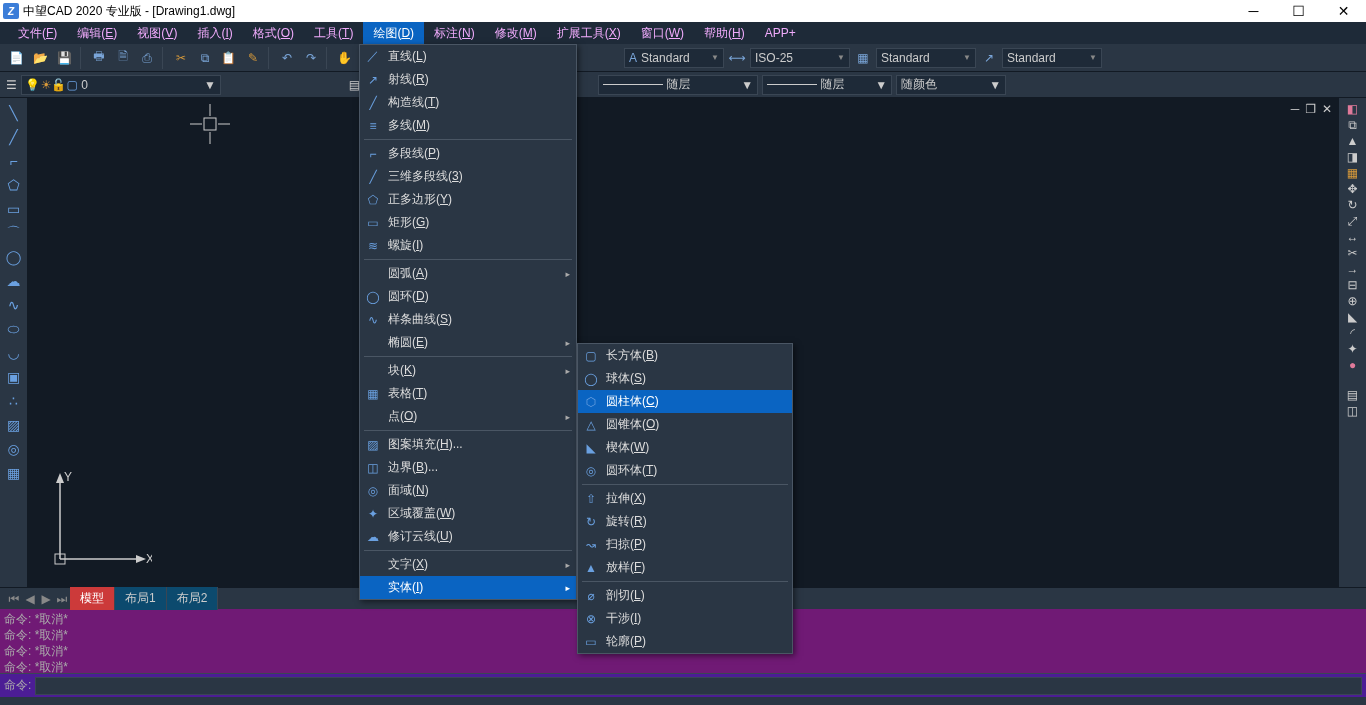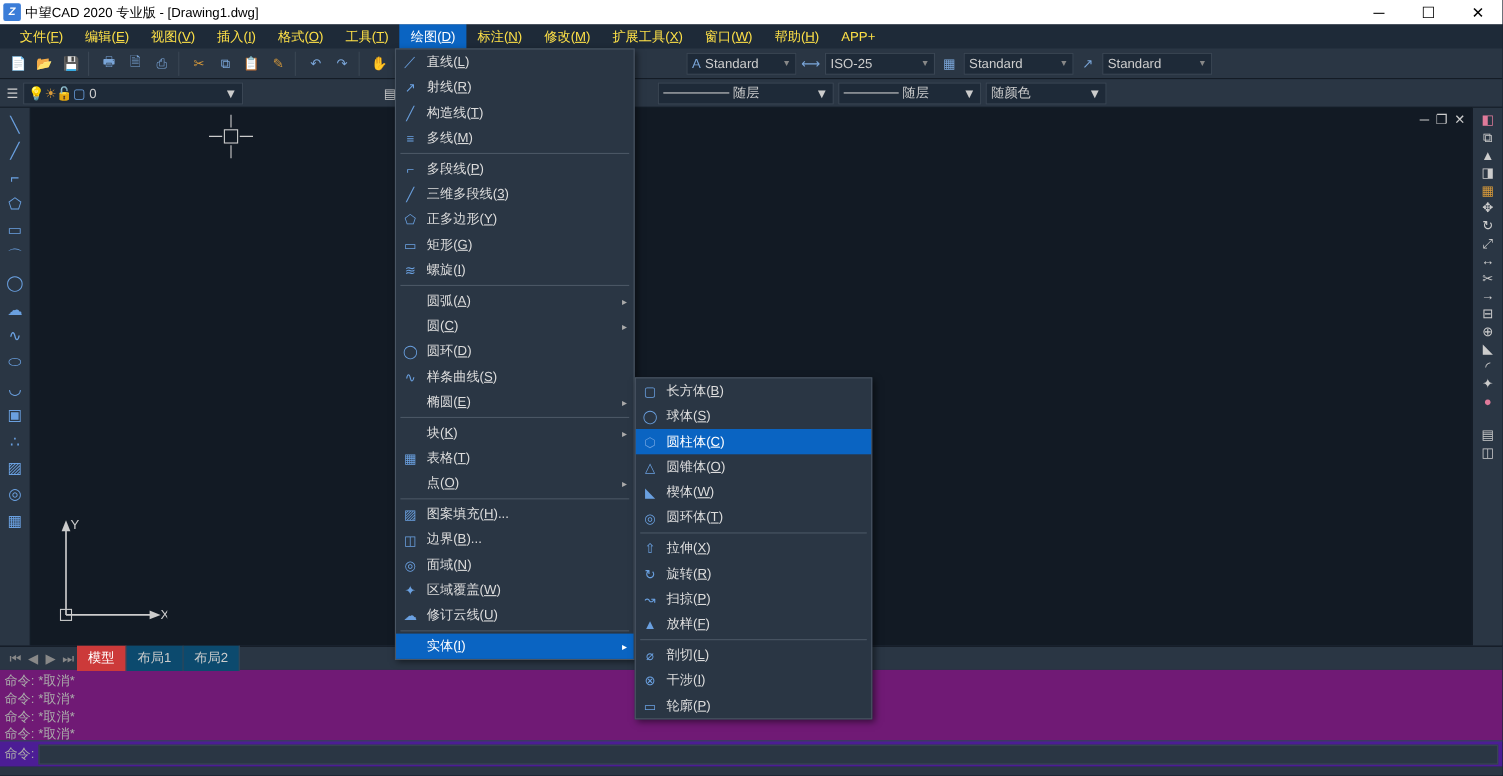--- a/index.html
+++ b/index.html
@@ -4,21 +4,21 @@
 <style>
 * { margin: 0; padding: 0; box-sizing: border-box; font-family: "Microsoft YaHei", sans-serif; font-size: 12px; user-select: none; }
 body { background: #1e2a38; color: #ccc; width: 1366px; height: 705px; overflow: hidden; position: relative; }
 
 .titlebar { height: 22px; background: #fff; display: flex; align-items: center; padding-left: 3px; position: relative; color: #000; }
 .titlebar .app-icon { width: 16px; height: 16px; background: #3b7dd8; color: #fff; display: flex; align-items: center; justify-content: center; font-size: 10px; font-style: italic; font-weight: bold; border-radius: 2px; margin-right: 4px; }
 .titlebar .win-controls { position: absolute; right: 0; top: 0; display: flex; }
 .titlebar .win-controls div { width: 45px; height: 22px; display: flex; align-items: center; justify-content: center; font-size: 14px; }
 
 .menubar { height: 22px; background: #1e2a38; display: flex; align-items: center; padding-left: 8px; }
-.menubar .menu-item { padding: 3px 10px; color: #fde047; cursor: pointer; }
+.menubar .menu-item { padding: 3px 10px; color: #f0abfc; cursor: pointer; }
 .menubar .menu-item.active { background: #0a64c2; color: #fff; }
 
 .toolbar-row { height: 28px; background: #2a3644; display: flex; align-items: center; border-bottom: 1px solid #121a24; padding-left: 6px; gap: 2px; }
 .toolbar-row .tb-btn { width: 22px; height: 22px; display: flex; align-items: center; justify-content: center; color: #7aa5d8; cursor: pointer; }
 .toolbar-row .tb-sep { width: 4px; height: 22px; border-left: 1px solid #3a4654; margin: 0 2px; }
 .toolbar-row .tb-combo { height: 20px; background: #1e2a38; border: 1px solid #3a4654; display: flex; align-items: center; padding: 0 4px; color: #ccc; gap: 4px; }
 .toolbar-row .tb-combo .dd { margin-left: auto; font-size: 8px; color: #888; }
 
 .layer-row { height: 26px; background: #2a3644; display: flex; align-items: center; padding-left: 6px; gap: 4px; border-bottom: 1px solid #121a24; }
 .layer-row .l-combo { height: 20px; background: #1e2a38; border: 1px solid #3a4654; display: flex; align-items: center; padding: 0 4px; color: #ccc; }
@@ -245,23 +245,20 @@
       <span>矩形(<u>G</u>)</span>
     </div>
     <div class="dm-item">
       <span class="dm-icon">≋</span>
       <span>螺旋(<u>I</u>)</span>
     </div>
     <div class="dm-sep"></div>
     <div class="dm-item has-sub">
       <span>圆弧(<u>A</u>)</span>
     </div>
-    <div class="dm-item has-sub">
-      <span>圆(<u>C</u>)</span>
-    </div>
     <div class="dm-item">
       <span class="dm-icon">◯</span>
       <span>圆环(<u>D</u>)</span>
     </div>
     <div class="dm-item">
       <span class="dm-icon">∿</span>
       <span>样条曲线(<u>S</u>)</span>
     </div>
     <div class="dm-item has-sub">
       <span>椭圆(<u>E</u>)</span>
@@ -292,20 +289,23 @@
     </div>
     <div class="dm-item">
       <span class="dm-icon">✦</span>
       <span>区域覆盖(<u>W</u>)</span>
     </div>
     <div class="dm-item">
       <span class="dm-icon">☁</span>
       <span>修订云线(<u>U</u>)</span>
     </div>
     <div class="dm-sep"></div>
+    <div class="dm-item has-sub">
+      <span>文字(<u>X</u>)</span>
+    </div>
     <div class="dm-item has-sub highlighted">
       <span>实体(<u>I</u>)</span>
     </div>
   </div>
 
 <div class="dropdown-menu" id="solid-menu" style="left:577px; top:343px; width:216px;">
     <div class="dm-item">
       <span class="dm-icon">▢</span>
       <span>长方体(<u>B</u>)</span>
     </div>

